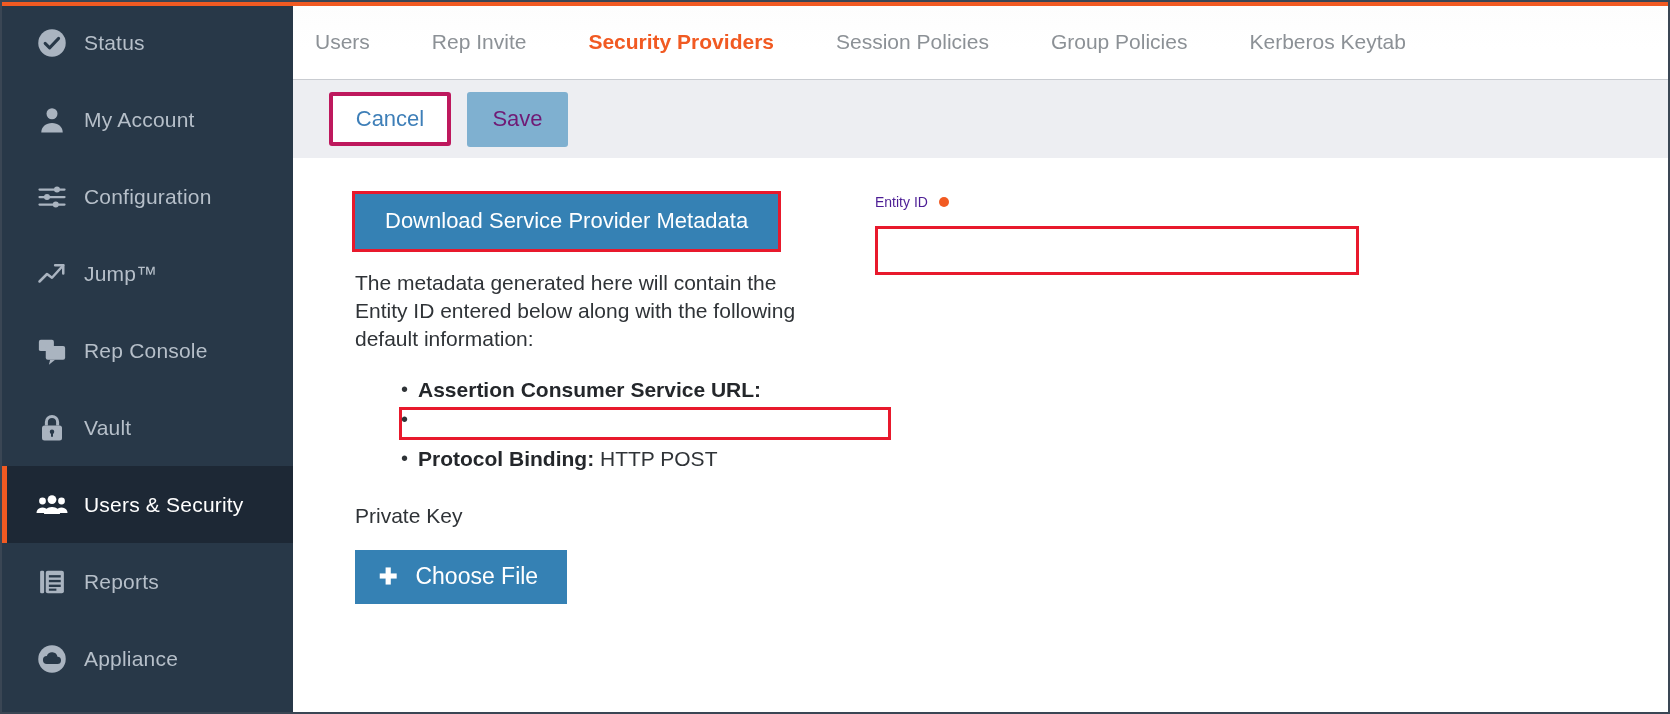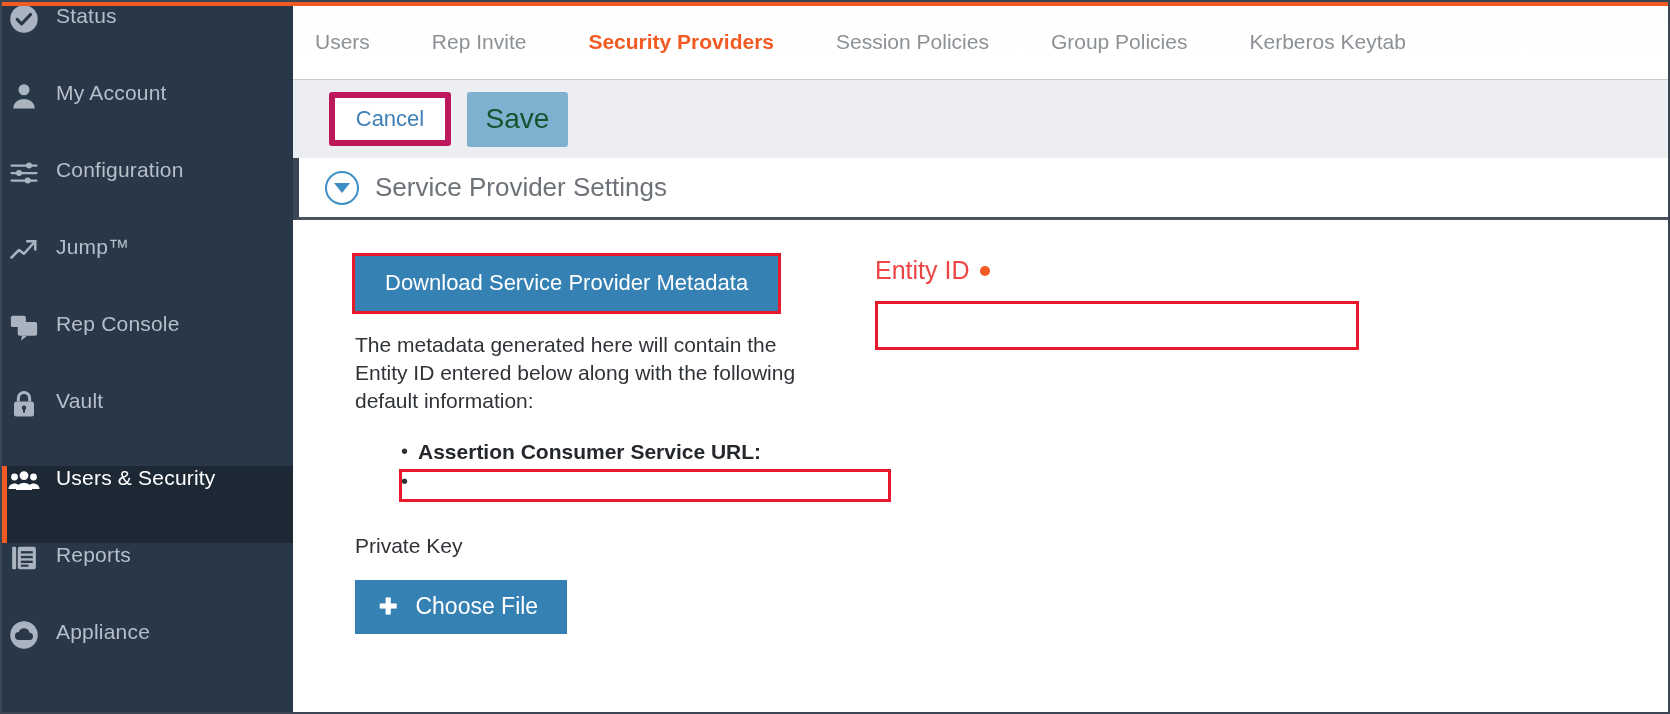--- a/index.html
+++ b/index.html
@@ -37,23 +37,23 @@
     top: 2px; left: 0;
     width: 291px;
     height: 710px;
     background: #283848;
     overflow: hidden;
     z-index: 20;
   }
   .nav-item {
     position: relative;
     display: flex;
-    align-items: flex-start;
+    align-items: center;
     height: 77px;
-    padding-left: 0;
+    padding-left: 28px;
     cursor: pointer;
   }
   .nav-item.active { background: #1d2835; }
   .nav-item.active::before {
     content: "";
     position: absolute;
     left: 0; top: 0;
     width: 5px; height: 100%;
     background: #f15a22;
   }
@@ -126,35 +126,35 @@
     background: #edeef2;
     display: flex;
     align-items: center;
     padding-left: 36px;
     gap: 16px;
   }
   .btn-cancel {
     width: 122px;
     height: 54px;
     background: #ffffff;
-    border: 6px solid #be185d;
+    border: 4px solid #be185d;
     border-radius: 3px;
     color: #3e7fb8;
     font-size: 22px;
     font-family: "Liberation Sans", sans-serif;
     cursor: pointer;
   }
   .btn-save {
     width: 101px;
     height: 55px;
     background: #7fb0d0;
     border: none;
     border-radius: 3px;
-    color: #14532d;
-    font-size: 28px;
+    color: #701a75;
+    font-size: 22px;
     font-family: "Liberation Sans", sans-serif;
     cursor: pointer;
   }
 
   
   .section-header {
     position: relative;
     height: 62px;
     background: #ffffff;
     border-left: 6px solid #3a4654;
@@ -279,22 +279,22 @@
   }
   .plus-ico { font-size: 22px; font-weight: bold; line-height: 1; }
 
   
   .entity-label-row {
     display: flex;
     align-items: center;
     gap: 11px;
   }
   .entity-label {
-    font-size: 25px;
-    color: #ef4444;
+    font-size: 14px;
+    color: #4c1d95;
   }
   .req-dot {
     width: 10px; height: 10px;
     border-radius: 50%;
     background: #f15a22;
     display: inline-block;
   }
   .entity-input {
     margin-top: 16px;
     width: 484px;
@@ -445,42 +445,40 @@
       <div class="tab">Session Policies</div>
       <div class="tab">Group Policies</div>
       <div class="tab">Kerberos Keytab</div>
     </div>
 
     <div class="toolbar">
       <button class="btn-cancel">Cancel</button>
       <button class="btn-save">Save</button>
     </div>
 
-    <div class="section-header">
-      <span class="chevron-circle">
-        <span class="tri"></span>
-      </span>
-      <span class="section-title">Service Provider Settings</span>
-    </div>
 
     <div class="panel">
 
       <div class="col-left">
 
         <button class="btn-download hl">Download Service Provider Metadata</button>
 
         <p class="desc">The metadata generated here will contain the Entity ID entered below along with the following default information:</p>
 
         <ul class="bullets">
           <li>
             <b>Assertion Consumer Service URL:</b>
           </li>
           <li style="list-style:none; padding-left:0;">
             <div class="acs-box"></div>
           </li>
+          <li class="bullet-row2">
+            <b>Protocol Binding:</b>
+            <span>HTTP POST</span>
+          </li>
         </ul>
 
         <div class="field-label">Private Key</div>
 
         <button class="btn-choose">
           <span class="plus-ico">✚</span>
           <span>Choose File</span>
         </button>
 
       </div>

